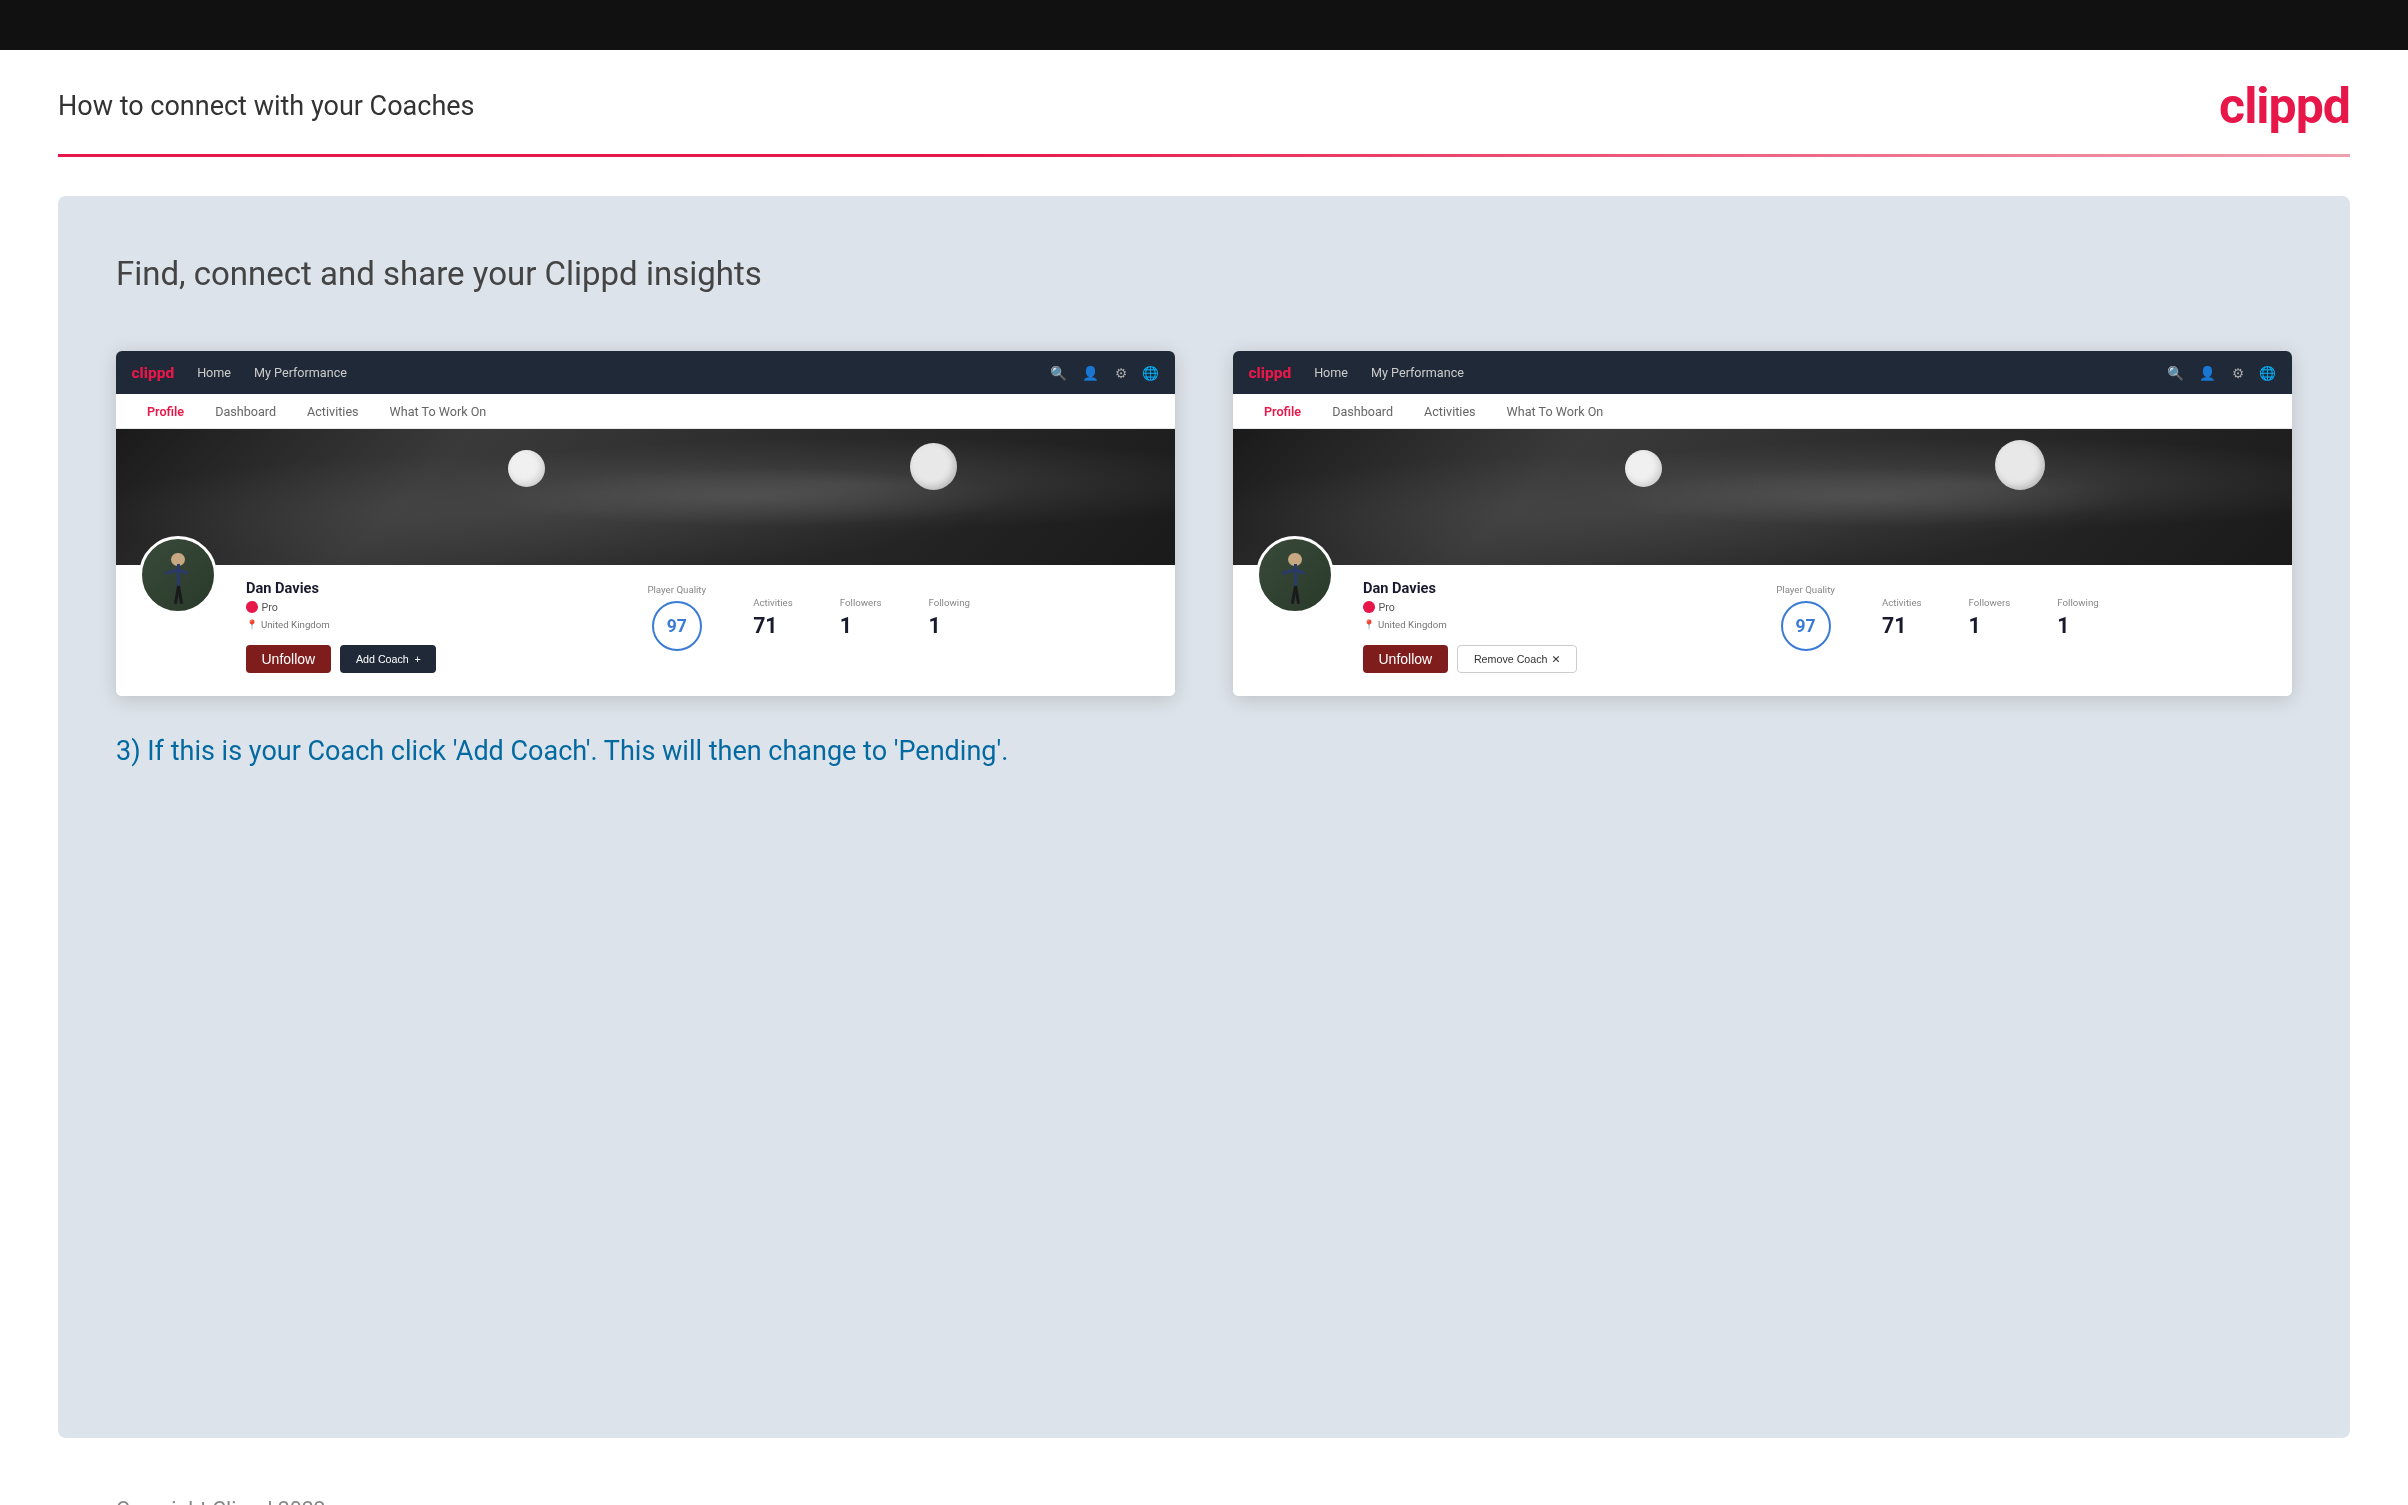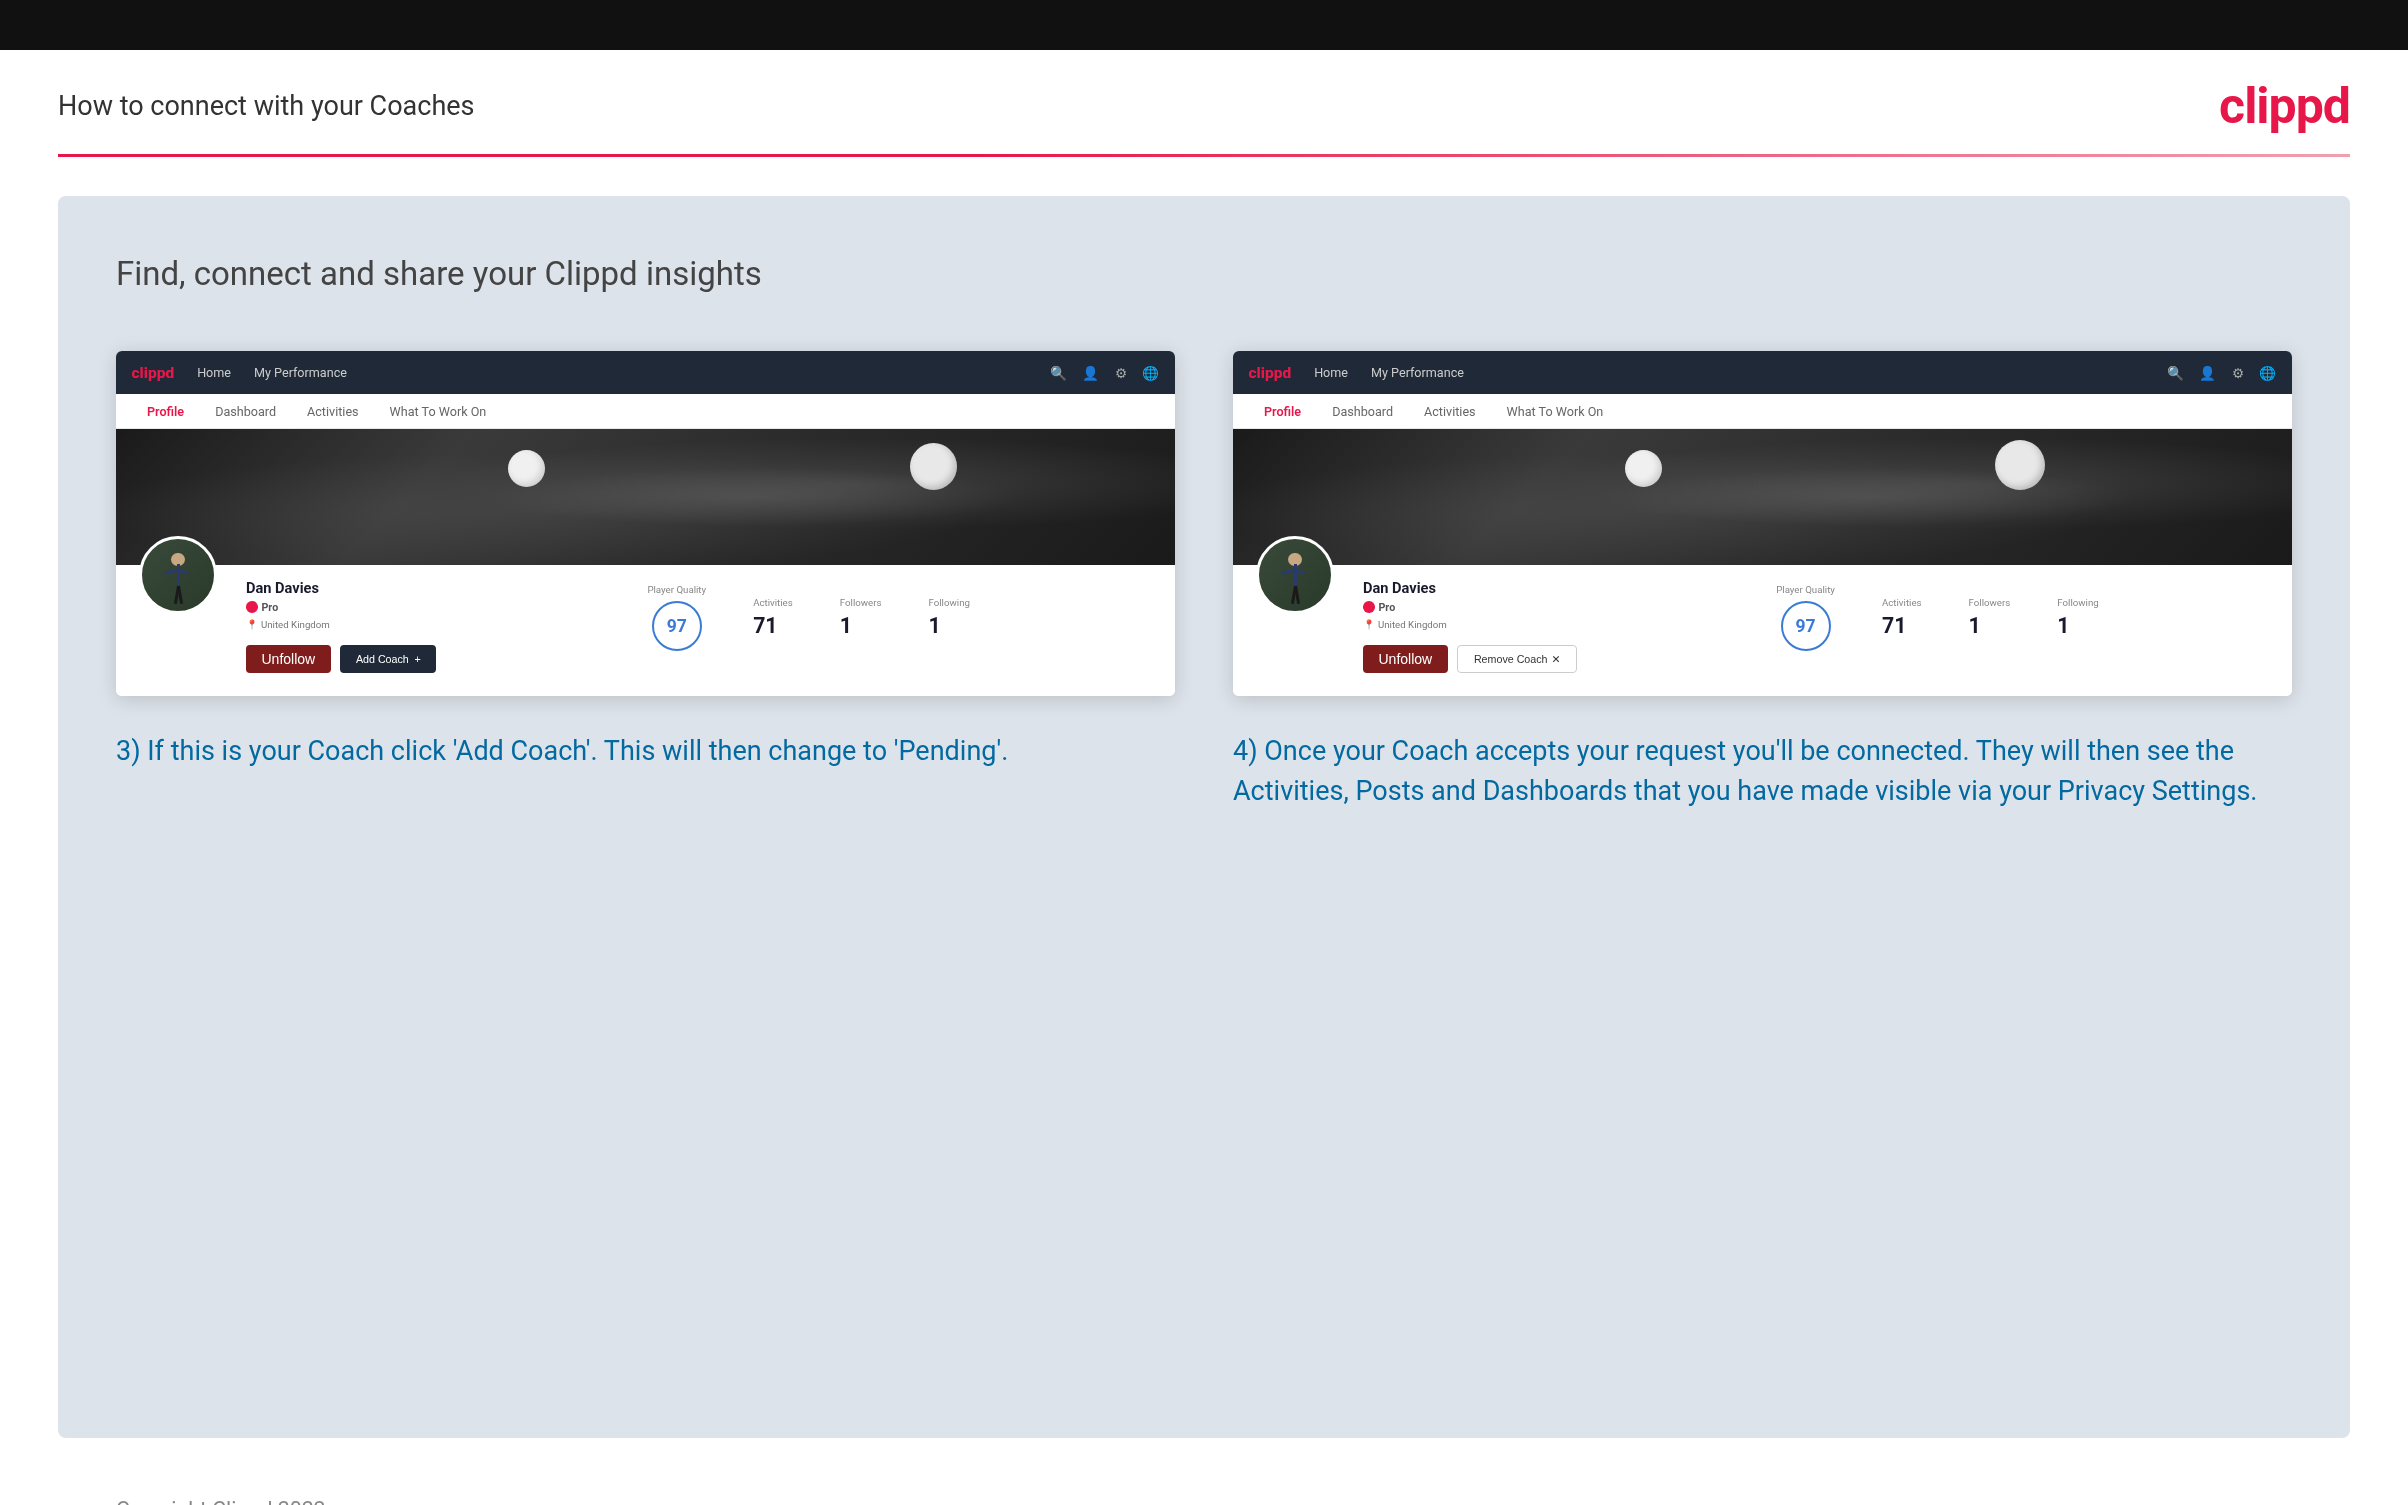--- a/index.html
+++ b/index.html
@@ -307,21 +307,20 @@
       color: #1a1a2e;
     }
 
     .mock-user-badge {
       display: inline-flex;
       align-items: center;
       gap: 3.9px;
       font-size: 10.7px;
       color: #555;
       margin-top: 3.9px;
-      font-weight: bold;
     }
 
     .badge-dot {
       width: 11.6px;
       height: 11.6px;
       background: #e8174a;
       border-radius: 50%;
     }
 
     .mock-user-location {
@@ -651,21 +650,20 @@
                 </div>
                 <div class="mock-stat-group">
                   <div class="mock-stat-label">Following</div>
                   <div class="mock-stat-value">1</div>
                 </div>
               </div>
             </div>
           </div>
         </div>
 
-        <div class="description-text">4) Once your Coach accepts your request you'll be connected. They will then see the Activities, Posts and Dashboards that you have made visible via your Privacy Settings.</div>
       </div>
 
     </div>
   </div>
 
   <div class="page-footer">
     <span class="footer-text">Copyright Clippd 2022</span>
   </div>
 
 </div>

